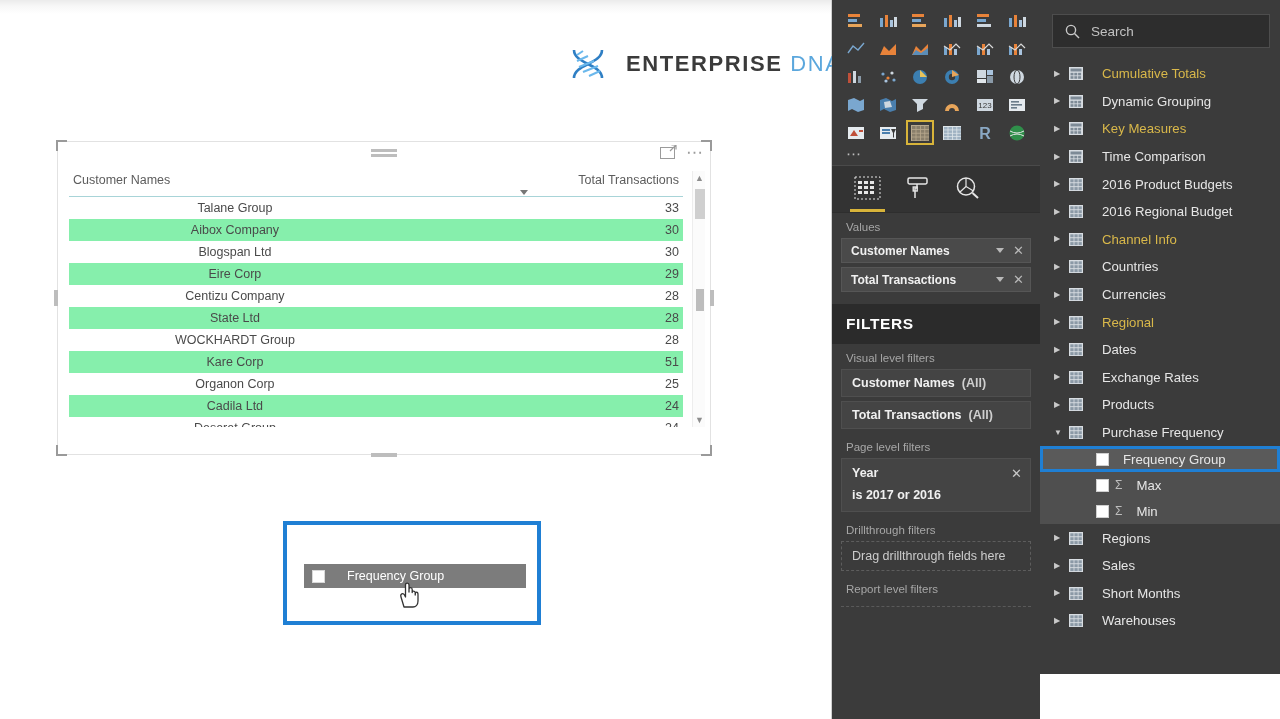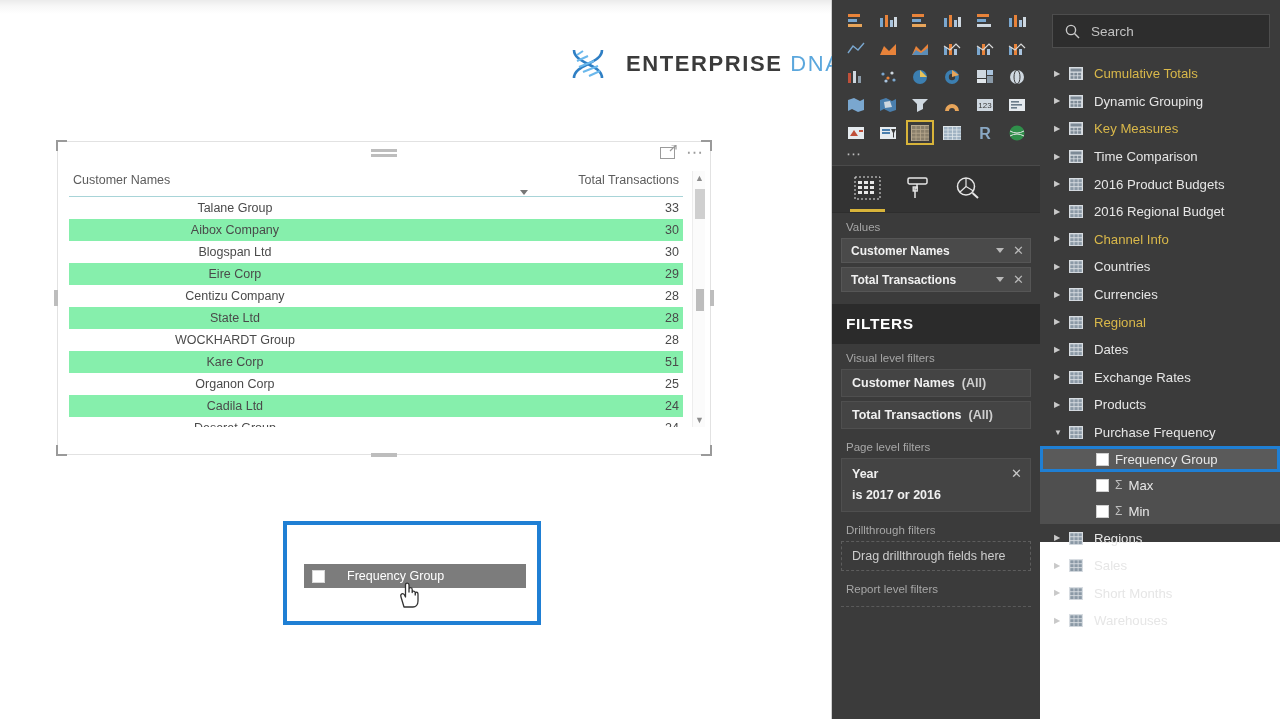--- a/index.html
+++ b/index.html
@@ -161,32 +161,32 @@
   .filterPill {
     background: #444444; color: #f0f0f0; font-size: 12.5px; font-weight: bold;
     margin: 0 9px 4px 9px; padding: 6px 8px 6px 10px; border: 1px solid #4f4f4f;
     display: flex; align-items: center;
   }
   .filterPill .sub { color: #cfcfcf; font-weight: bold; margin-left: 7px; }
   .filterPillTall {
     background: #444444; margin: 0 9px 4px 9px; padding: 7px 8px 9px 10px;
     border: 1px solid #4f4f4f; color: #f0f0f0; font-size: 12.5px; font-weight: bold;
   }
-  .filterPillTall .row1 { display: flex; align-items: center; }
+  .filterPillTall .row1 { display: flex; align-items: flex-start; }
   .filterPillTall .row1 .x { margin-left: auto; color: #c9c9c9; font-weight: normal; font-size: 13px; }
   .filterPillTall .row2 { margin-top: 7px; }
   .dropzone {
     margin: 0 9px 4px 9px; padding: 7px 8px 7px 10px;
     border: 1px dashed #5d5d5d; color: #cccccc; font-size: 12.5px; font-weight: normal;
   }
   .dashSep { border-top: 1px dashed #5a5a5a; margin: 6px 9px 0 9px; }
 
   
   #fieldspane {
-    position: absolute; left: 1040px; top: 0; width: 240px; height: 542px;
+    position: absolute; left: 1040px; top: 0; width: 240px; height: 674px;
     background: #3b3b3b; color: #e6e6e6;
   }
   #searchbox {
     margin: 14px 10px 0 12px; height: 34px; background: #2d2d2d; border: 1px solid #4d4d4d;
     display: flex; align-items: center; padding-left: 12px; gap: 11px;
   }
   #searchbox input {
     background: transparent; border: none; outline: none;
     color: #cfcfcf; font-size: 13.5px; font-family: "Liberation Sans", sans-serif;
     width: 170px;
@@ -195,21 +195,21 @@
 
   #treelist { margin-top: 12px; }
   .tnode {
     display: flex; align-items: center; height: 27.6px;
     padding-left: 14px; font-size: 13.2px; color: #e6e6e6;
   }
   .tnode .chev {
     width: 14px; flex: none; color: #c9c9c9; font-size: 8px; line-height: 8px;
   }
   .tnode .tbl-ic { width: 20px; flex: none; display: flex; align-items: center; }
-  .tnode .lbl { margin-left: 6px; white-space: nowrap; }
+  .tnode .lbl { margin-left: 14px; white-space: nowrap; }
   .tnode.gold .lbl { color: #d9b84a; }
   .tnode.child { padding-left: 56px; height: 26px; }
   .tnode.child.hl { background: #4f4f4f; }
   .tnode.childsel {
     background: #5a5a5a; outline: 3px solid #1f7fd4; outline-offset: -3px;
     position: relative; z-index: 2;
   }
   .sigma { color: #bdbdbd; font-size: 12px; margin-left: 6px; }
   .fieldchk {
     width: 13px; height: 13px; background: #ffffff; border: 1px solid #cfcfcf; flex: none;

